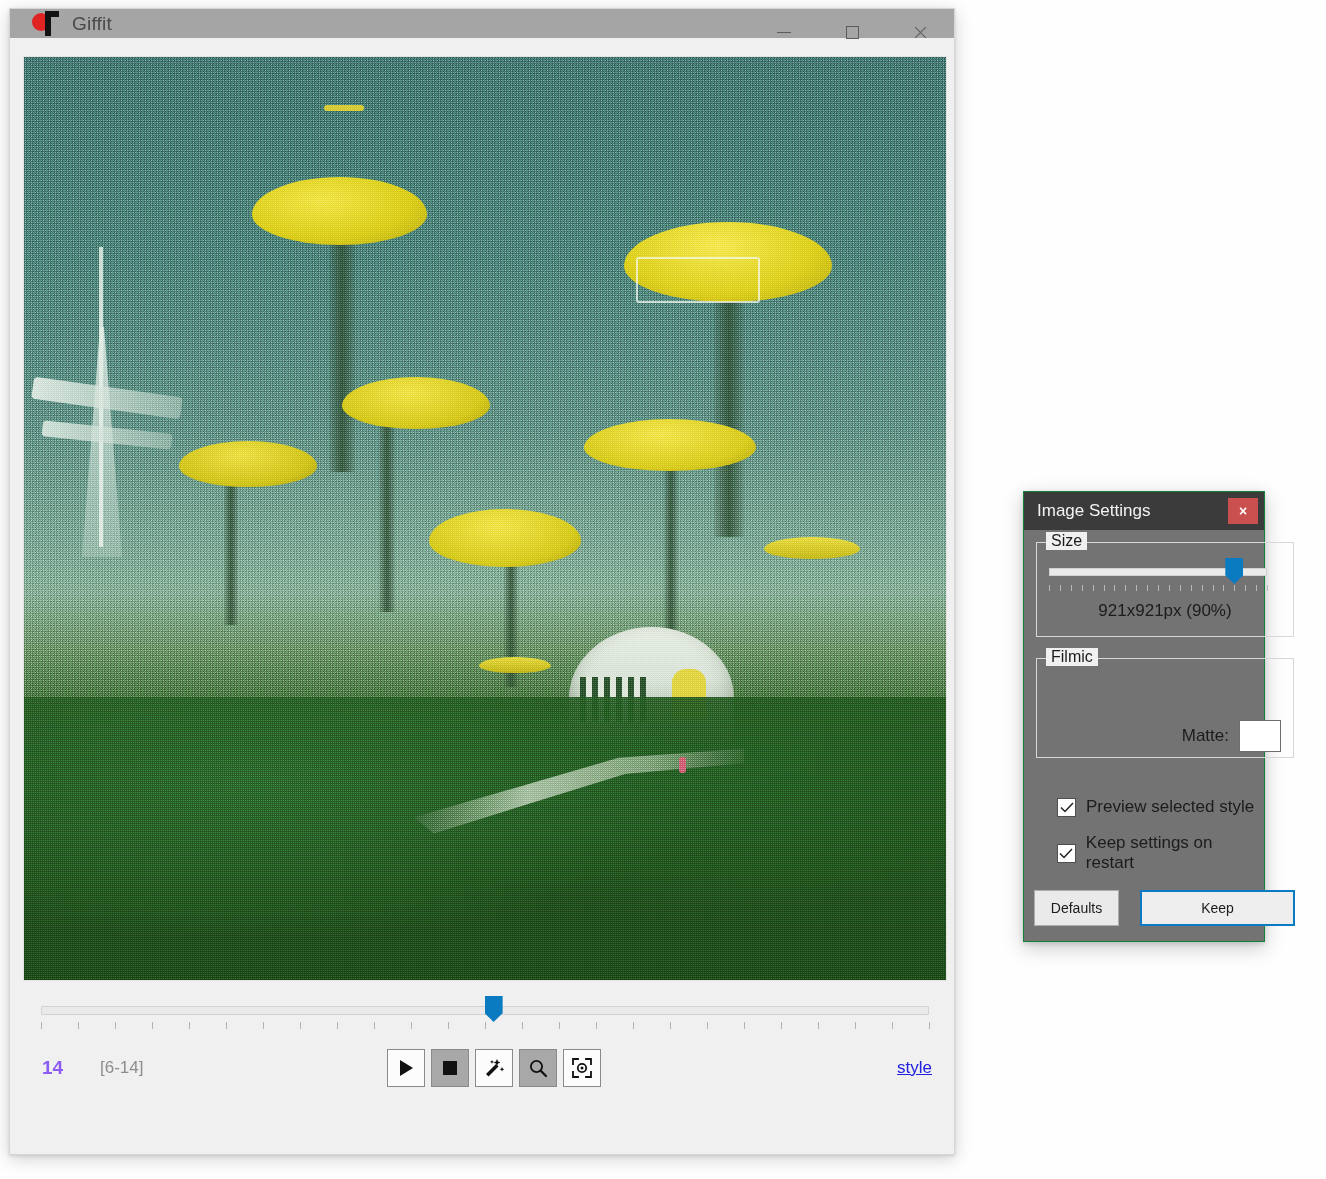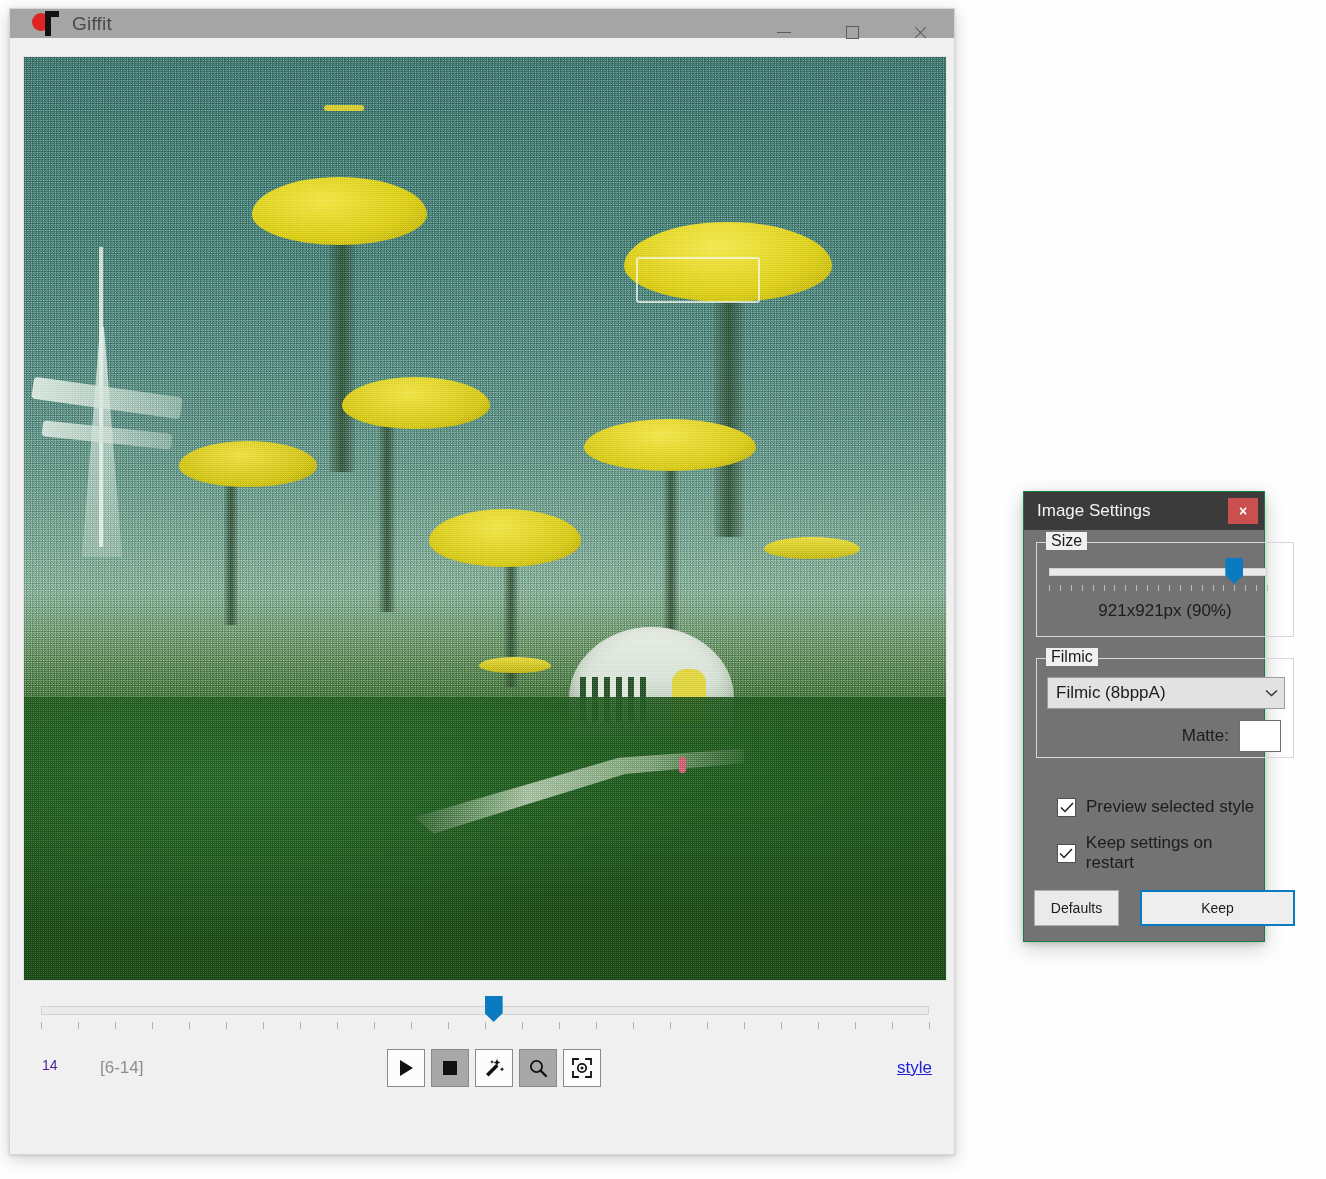--- a/index.html
+++ b/index.html
@@ -106,21 +106,21 @@
   }
   .seek-thumb{
     position:absolute; top:2px; width:18px; height:26px; margin-left:-9px;
     background:#0b7bc1;
     clip-path:polygon(0 0,100% 0,100% 66%,50% 100%,0 66%);
   }
   .ticks{ position:absolute; left:18px; top:28px; width:888px; height:8px; }
   .ticks i{ position:absolute; top:0; width:1px; height:7px; background:#b2b2b2; }
 
   
-  .frame-num{ position:absolute; left:32px; top:1048px; font-size:14px; font-weight:normal; color:#4c1d95; }
+  .frame-num{ position:absolute; left:32px; top:1048px; font-size:19px; font-weight:bold; color:#8b5cf6; }
   .frame-range{ position:absolute; left:90px; top:1049px; font-size:17px; color:#8d8d8d; }
   .tool-row{ position:absolute; left:377px; top:1040px; display:flex; gap:6px; }
   .tool-btn{
     width:38px; height:38px; border:1px solid #8a8a8a; background:#fcfcfc;
     display:flex; align-items:center; justify-content:center; box-sizing:border-box; cursor:pointer;
   }
   .tool-btn.pressed{ background:#a8a8a8; }
   .info-link{
     position:absolute; right:22px; top:1049px; font-size:17px; color:#2020dd;
     text-decoration:underline; cursor:pointer;
@@ -383,28 +383,20 @@
           <i style="left: 185.3px;"></i>
           <i style="left: 196.2px;"></i>
           <i style="left: 207.1px;"></i>
           <i style="left: 218px;"></i>
         </div>
       <div class="size-value">921x921px (90%)</div>
     </div>
 
     <div class="group style-group">
       <span class="group-label">Filmic</span>
-      <div class="style-combo">
-        <span class="val">Filmic (8bppA)</span>
-        <span class="chev" style="width:26px;display:flex;align-items:center;justify-content:center;">
-          <svg class="chev-svg" width="13" height="8" viewBox="0 0 13 8">
-              <polyline points="1,1.5 6.5,6.5 12,1.5" fill="none" stroke="#333" stroke-width="1.4"></polyline>
-            </svg>
-        </span>
-      </div>
       <div class="matte-row">
         <span class="matte-lbl">Matte:</span>
         <span class="matte-swatch" id="matte-swatch" style="background: rgb(255, 255, 255);"></span>
       </div>
     </div>
 
     <div class="check-row r1">
       <span class="cbox">
         <svg width="14" height="11" viewBox="0 0 14 11">
             <polyline points="1,5.5 5,9.5 13,1" fill="none" stroke="#222" stroke-width="1.5"></polyline>

